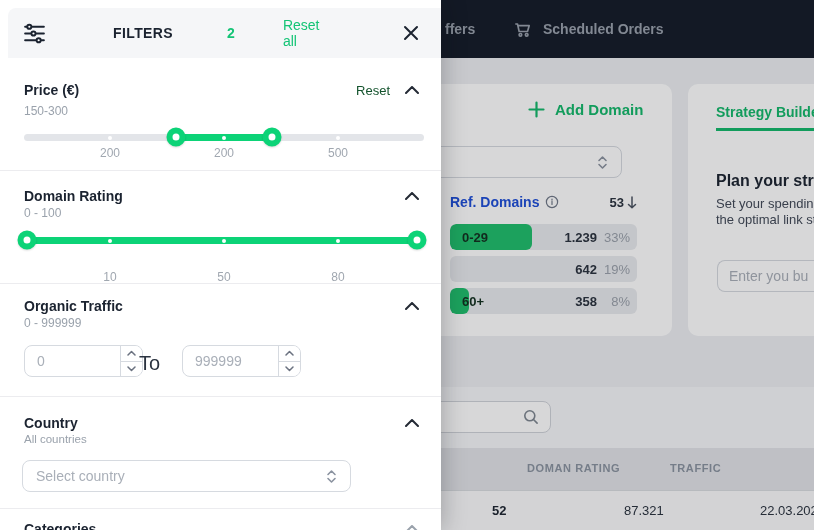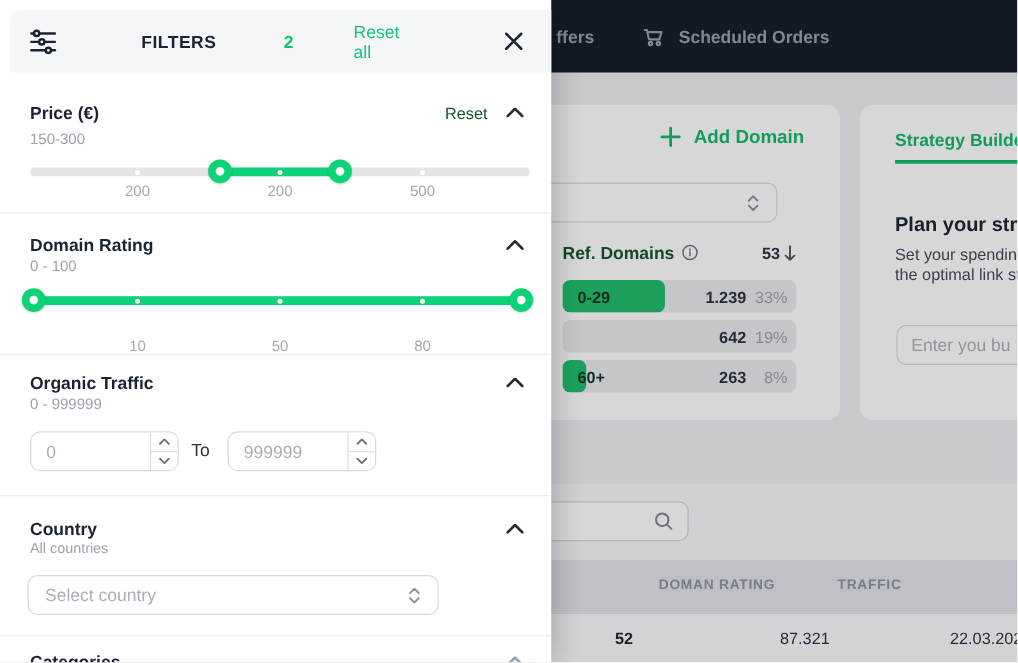--- a/index.html
+++ b/index.html
@@ -13,21 +13,21 @@
               color:#99a1ac; font-size:14px; font-weight:600; }
   .card { position:absolute; background:#ffffff; border-radius:10px; }
   .card1 { left:300px; top:84px; width:372px; height:252px; }
   .card2 { left:688px; top:84px; width:142px; height:252px; }
   .add-domain { position:absolute; left:528px; top:101px; display:flex; align-items:center; gap:10px;
                 color:#13b86a; font-size:15px; font-weight:700; cursor:pointer; }
   .bg-select { position:absolute; left:320px; top:146px; width:302px; height:32px; background:#fff;
                border:1px solid #d5d9df; border-radius:8px; display:flex; align-items:center;
                justify-content:flex-end; padding-right:13px; }
   .ref-head { position:absolute; left:450px; top:194px; width:187px; display:flex; align-items:center; }
-  .ref-title { font-size:14px; font-weight:700; color:#14532d; }
+  .ref-title { font-size:14px; font-weight:700; color:#1d4ed8; }
   .ref-sort { position:absolute; right:0; display:flex; align-items:center; gap:3px;
               font-size:13px; font-weight:600; color:#2a323e; }
   .ref-row { position:absolute; left:450px; width:187px; height:26px; background:#e9ebee;
              border-radius:6px; overflow:hidden; }
   .ref-fill { position:absolute; left:0; top:0; bottom:0; background:#1fbf6b; border-radius:6px;
               display:flex; align-items:center; }
   .ref-label { padding-left:12px; font-size:13px; font-weight:600; color:#12301f; white-space:nowrap; }
   .ref-val { position:absolute; right:40px; top:0; height:26px; display:flex; align-items:center;
              font-size:13px; font-weight:600; color:#2a323e; }
   .ref-pct { position:absolute; right:7px; top:0; height:26px; display:flex; align-items:center;
@@ -86,21 +86,21 @@
 
   .num-input { position:absolute; width:119px; height:32px; border:1px solid #d6dae0; border-radius:8px;
                display:flex; background:#fff; overflow:hidden; }
   .num-input input { flex:1; min-width:0; border:none; outline:none; font-size:14px; padding-left:12px;
                      color:#2a323e; background:transparent; }
   .num-input input::placeholder, .sb-input::placeholder, .search-box input::placeholder,
   .country-ph { color:#a9afb8; }
   .stepper { width:22px; border-left:1px solid #d6dae0; display:flex; flex-direction:column; }
   .step-btn { flex:1; display:flex; align-items:center; justify-content:center; cursor:pointer; background:#fff; }
   .step-btn.up { border-bottom:1px solid #d6dae0; }
-  .to-label { position:absolute; left:153px; top:352px; font-size:14px; color:#2b3340; }
+  .to-label { position:absolute; left:139px; top:352px; font-size:20px; color:#2b3340; }
 
   .country-select { position:absolute; left:22px; top:460px; width:329px; height:32px;
                     border:1px solid #d6dae0; border-radius:8px; background:#fff; display:flex;
                     align-items:center; padding:0 13px 0 13px; cursor:pointer; }
   .country-ph { font-size:14px; flex:1; }
 </style>
 </head>
 <body>
 
 <div id="screen">
@@ -172,21 +172,21 @@
       <div class="ref-fill" style="width: 30%; margin-top: 35px;">
         <span class="ref-label">30-59</span>
       </div>
       <span class="ref-val">642</span>
       <span class="ref-pct">19%</span>
     </div>
     <div class="ref-row" style="top:288px;">
       <div class="ref-fill" style="width: 10%;">
         <span class="ref-label">60+</span>
       </div>
-      <span class="ref-val">263</span>
+      <span class="ref-val">358</span>
       <span class="ref-pct">8%</span>
     </div>
 
     <div class="card card2">
       <div class="sb-tab">Strategy Builder</div>
       <div class="sb-underline"></div>
       <div class="sb-heading">Plan your str</div>
       <div class="sb-line1">Set your spending</div>
       <div class="sb-line2">the optimal link st</div>
       <input class="sb-input" placeholder="Enter you bu" style="">

